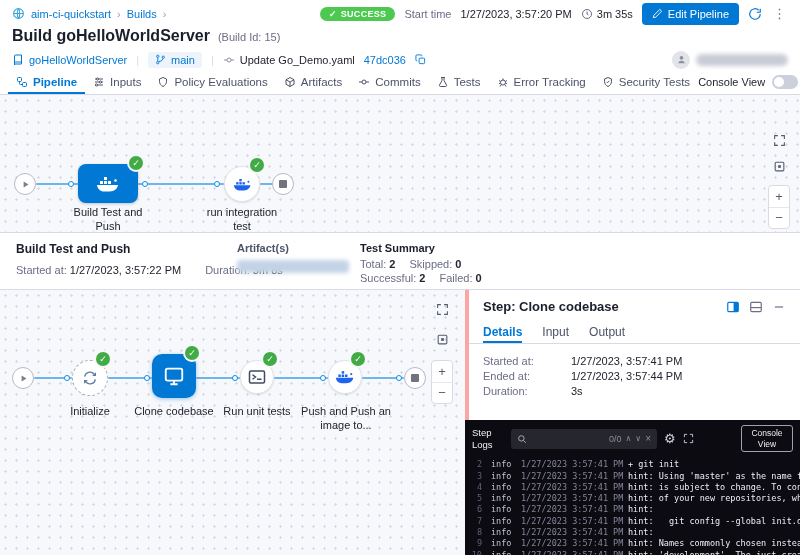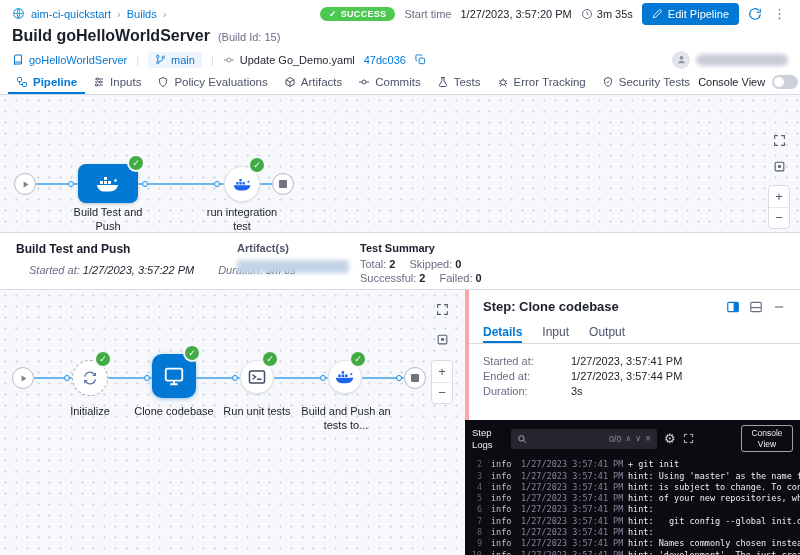--- a/index.html
+++ b/index.html
@@ -63,21 +63,21 @@
   .canvas-ctrl { position:absolute; width:18px; height:18px; color:#565b6e; display:flex; align-items:center; justify-content:center; cursor:pointer; }
   .zoom-group { position:absolute; width:22px; height:44px; background:#fff; border:1px solid #d9dae5; border-radius:4px; display:flex; flex-direction:column; }
   .zoom-btn { flex:1; display:flex; align-items:center; justify-content:center; font-size:13px; color:#565b6e; cursor:pointer; }
   .zoom-btn + .zoom-btn { border-top:1px solid #e6e7ee; }
 
   
   .stage-summary { position:absolute; top:232px; left:0; width:800px; height:58px; background:#fff; border-top:1px solid #d9dae5; border-bottom:1px solid #d9dae5; font-size:11px; }
   .ss-title { position:absolute; left:16px; top:9px; font-size:12px; font-weight:bold; color:#1b1e2b; }
   .kv { color:#6b6d85; }
   .kv b { color:#22252f; font-weight:normal; }
-  .ss-row2 { position:absolute; left:29px; top:31px; display:flex; gap:24px;font-style:italic; }
+  .ss-row2 { position:absolute; left:16px; top:31px; display:flex; gap:24px; }
   .ss-art { position:absolute; left:237px; top:9px; color:#4d5368; font-weight:bold; }
   .ss-art-blur { position:absolute; left:237px; top:27px; width:112px; height:13px; border-radius:4px; background:#c3d3e6; filter:blur(2px); }
   .ss-test { position:absolute; left:360px; top:9px; color:#1b1e2b; font-weight:bold; }
   .ss-test-l1 { position:absolute; left:360px; top:25px; display:flex; gap:14px; }
   .ss-test-l2 { position:absolute; left:360px; top:39px; display:flex; gap:14px; }
   .numv { font-weight:bold; color:#22252f; }
 
   
   .step-panel { position:absolute; top:290px; left:465px; width:335px; height:130px; background:#fff; border-left:4px solid #fca5a5; }
   .sp-header { display:flex; align-items:center; padding:9px 14px 6px; }
@@ -415,21 +415,21 @@
     </div>
     <div class="node-check" style="left:351px;top:62px">✓</div>
 
     <div class="end-node" style="left:404px;top:77px">
         <div class="sq"></div>
       </div>
 
     <div class="node-label" style="left:50px;top:114px;width:80px">Initialize</div>
     <div class="node-label" style="left:128px;top:114px;width:92px">Clone codebase</div>
     <div class="node-label" style="left:215px;top:114px;width:84px">Run unit tests</div>
-    <div class="node-label" style="left:294px;top:114px;width:104px">Build and Push an tests to...</div>
+    <div class="node-label" style="left:294px;top:114px;width:104px">Push and Push an image to...</div>
 
     <div class="canvas-ctrl" style="right:14px;top:10px">
       <svg width="13" height="13" viewBox="0 0 24 24" fill="none" stroke="currentColor" stroke-width="2">
           <path d="M3 9V3h6M15 3h6v6M21 15v6h-6M9 21H3v-6"></path>
         </svg>
     </div>
     <div class="canvas-ctrl" style="right:14px;top:40px">
       <svg width="13" height="13" viewBox="0 0 24 24" fill="none" stroke="currentColor" stroke-width="2">
           <rect x="4" y="4" width="16" height="16" rx="2"></rect>
           <rect x="9.5" y="9.5" width="5" height="5" fill="currentColor" stroke="none"></rect>

